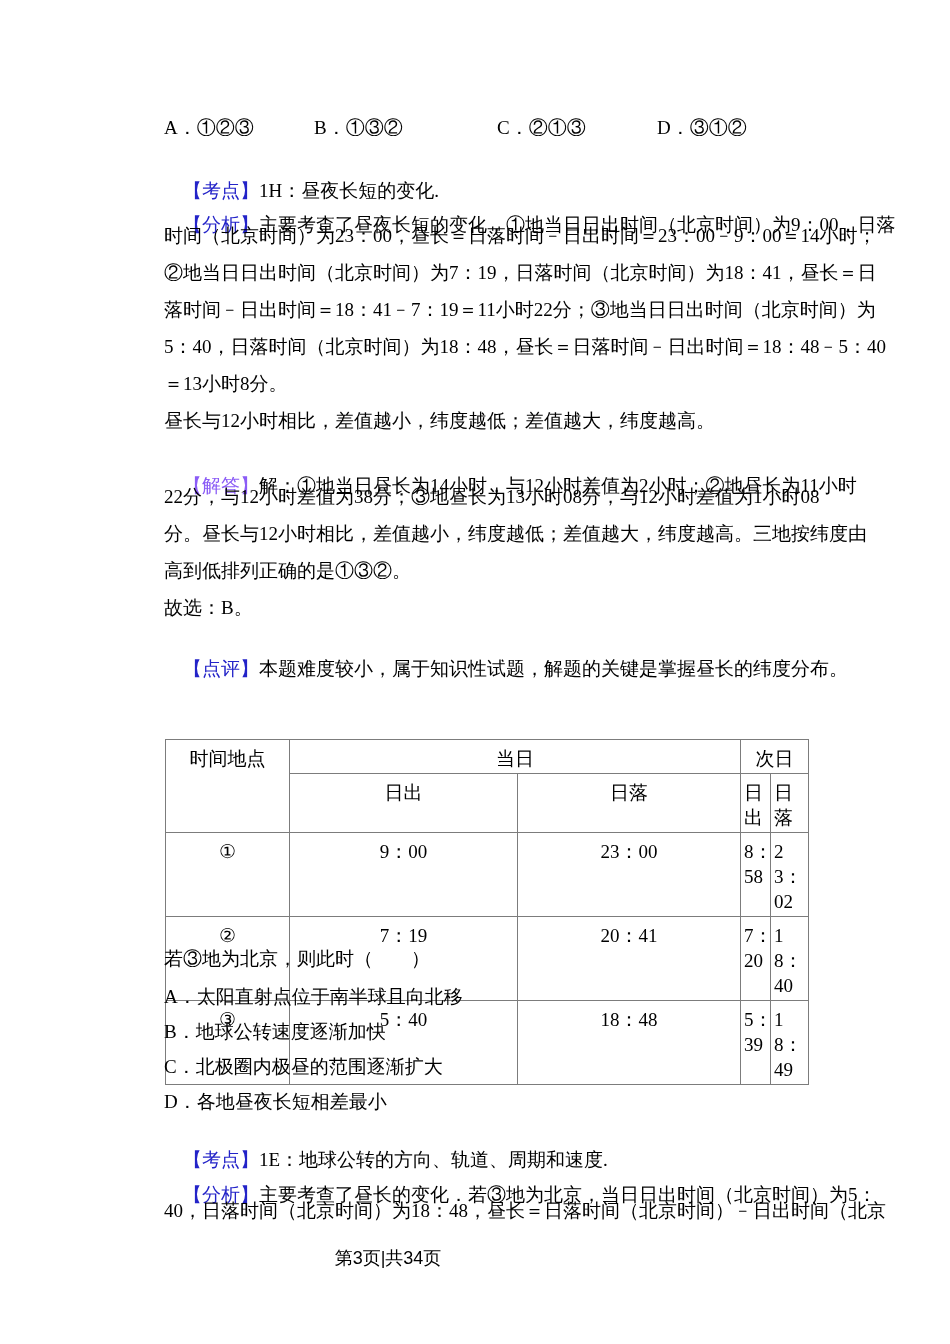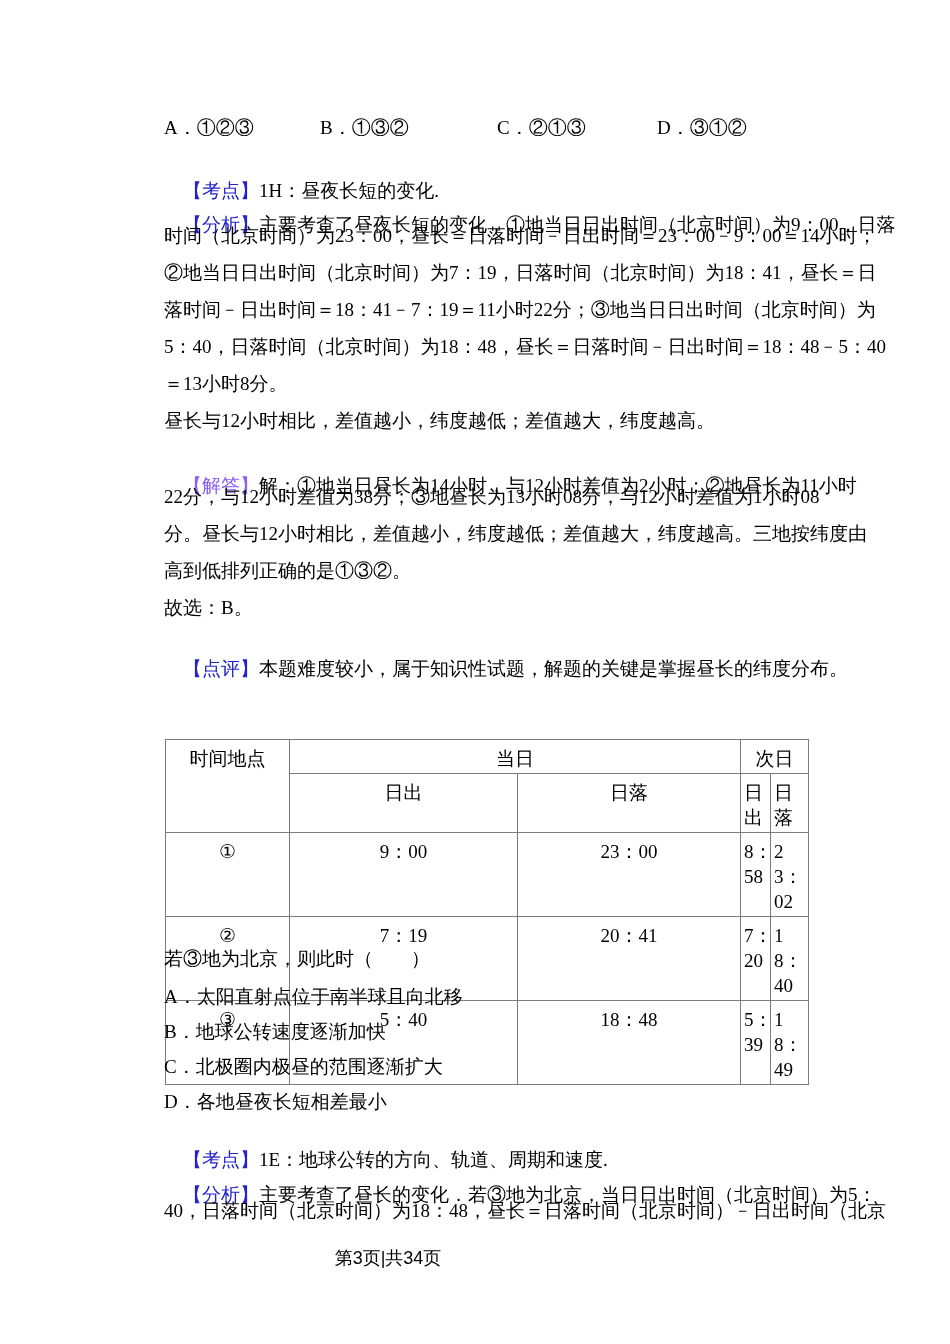--- a/index.html
+++ b/index.html
@@ -16,21 +16,21 @@
   .ln {
     position: absolute;
     left: 164px;
     font-size: 19px;
     line-height: 26px;
     white-space: pre;
   }
   .q3opts { width: 660px; height: 26px; }
   .q3opts span { position: absolute; top: 0; }
   .o1 { left: 0; }
-  .o2 { left: 156px; }
+  .o2 { left: 150px; }
   .o3 { left: 333px; }
   .o4 { left: 493px; }
   .lbl { color: #2323C8; }
   #tbl {
     position: absolute;
     left: 165px;
     top: 691px;
     width: 643px;
     border-collapse: collapse;
     table-layout: fixed;

